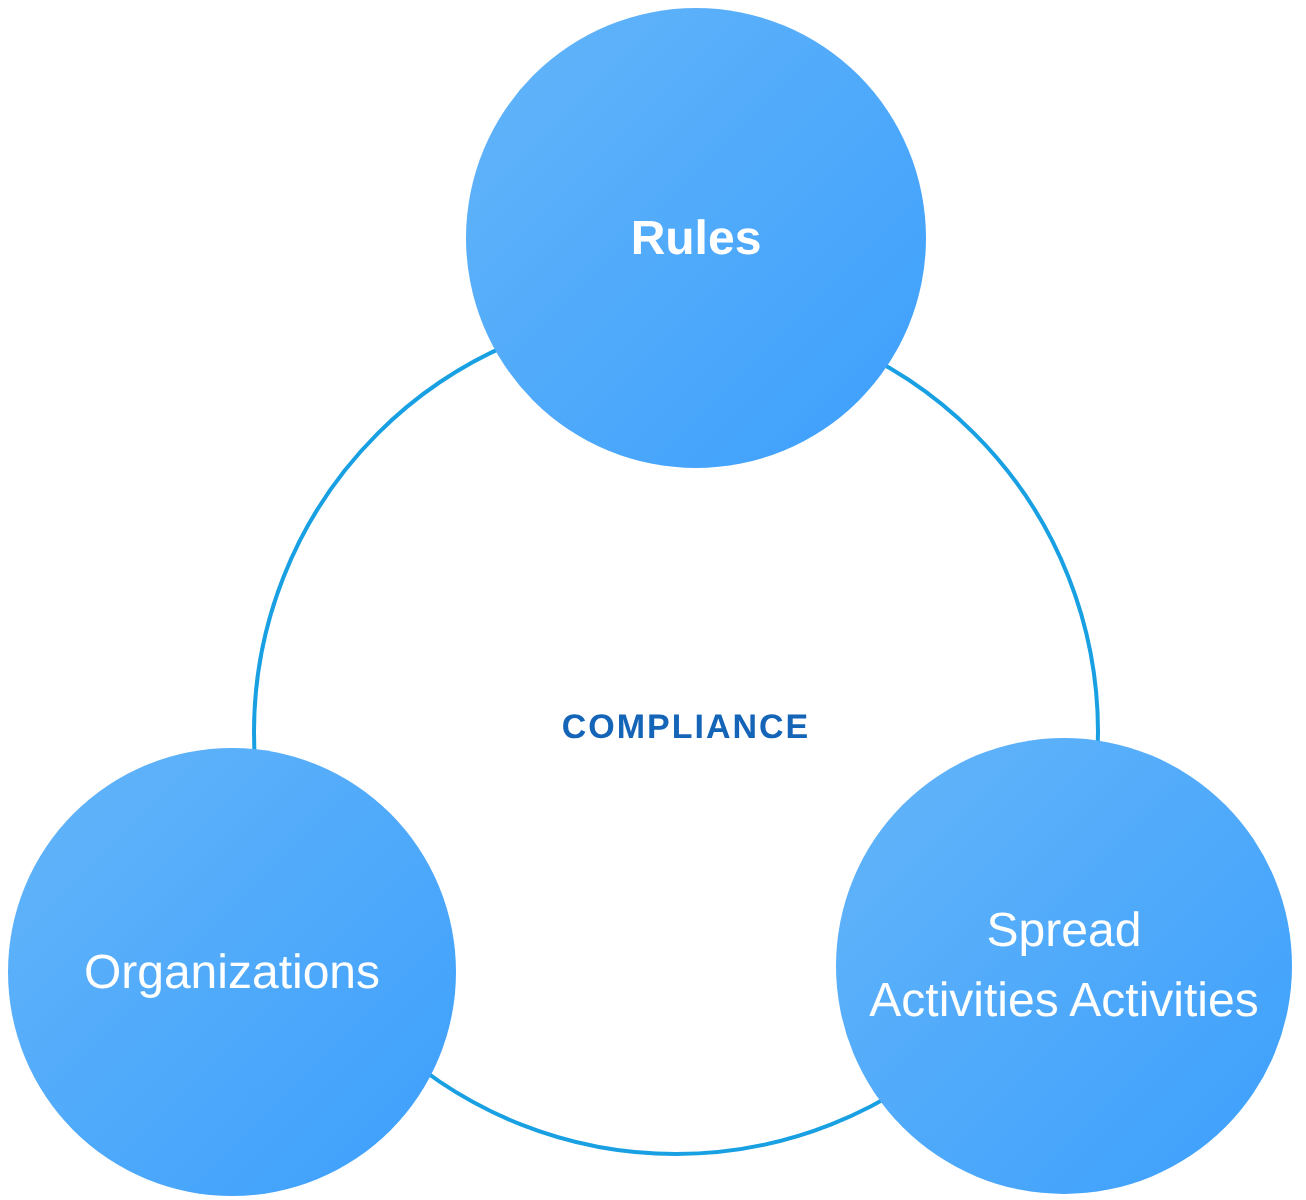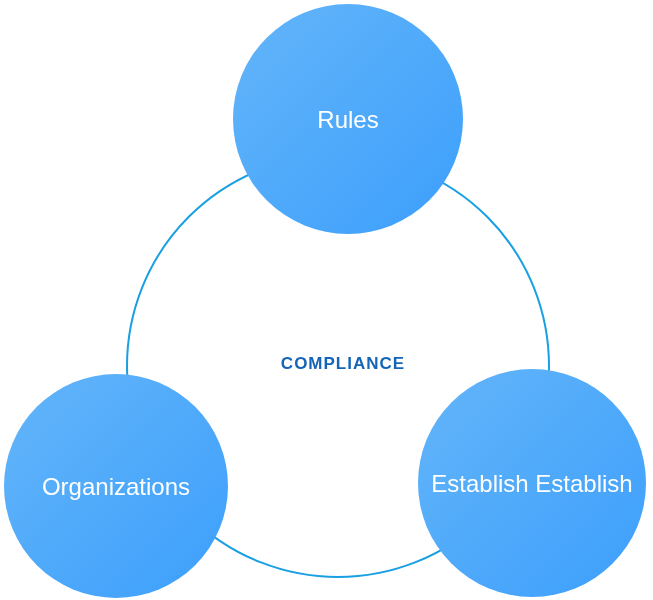--- a/index.html
+++ b/index.html
@@ -40,20 +40,21 @@
     color: var(--node-text-color);
     font-size: 24px;
     font-weight: 400;
     line-height: 35px;
   }
   .node-rules {
     left: 233px;
     top: 4px;
     width: 230px;
     height: 230px;
+    font-weight: bold;
   }
   .node-organizations {
     left: 4px;
     top: 374px;
     width: 224px;
     height: 224px;
   }
   .node-spread {
     left: 418px;
     top: 369px;
@@ -82,18 +83,19 @@
 
   <div class="node node-rules">
     <span>Rules</span>
   </div>
 
   <div class="node node-organizations">
     <span>Organizations</span>
   </div>
 
   <div class="node node-spread">
-    <span>Establish Establish</span>
+    <span>Spread</span>
+    <span>Activities Activities</span>
   </div>
 
   <div class="center-label">COMPLIANCE</div>
 
 </div>
 
 </body></html>

